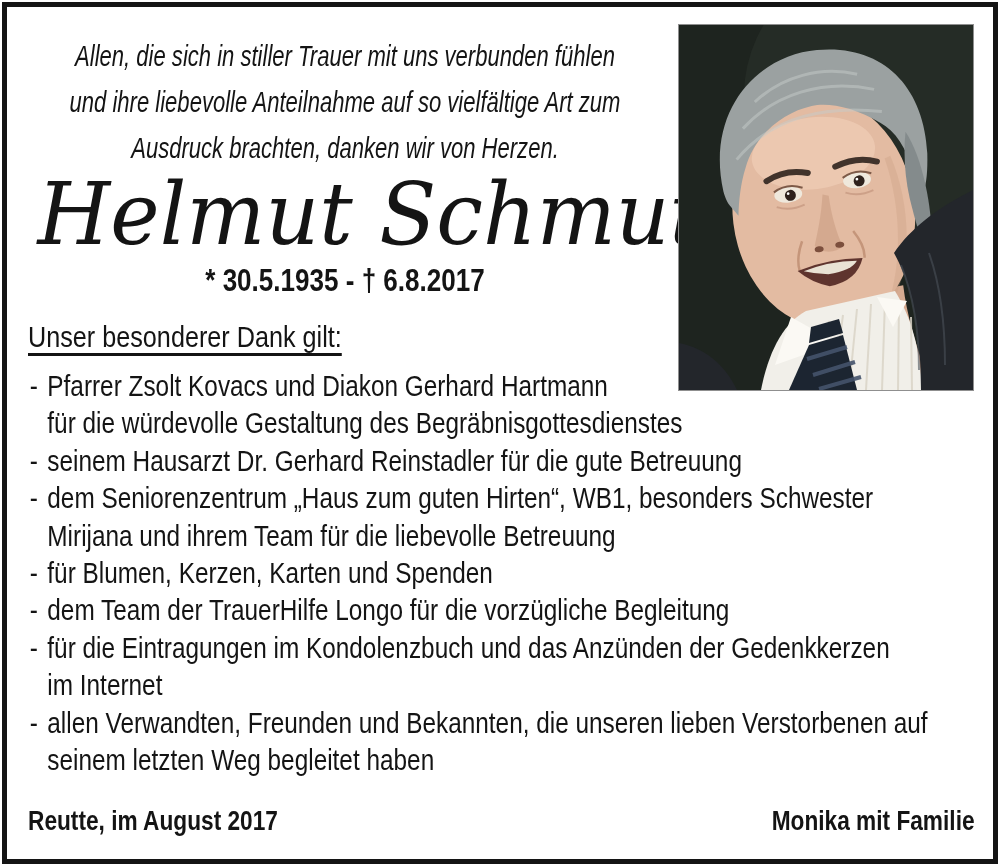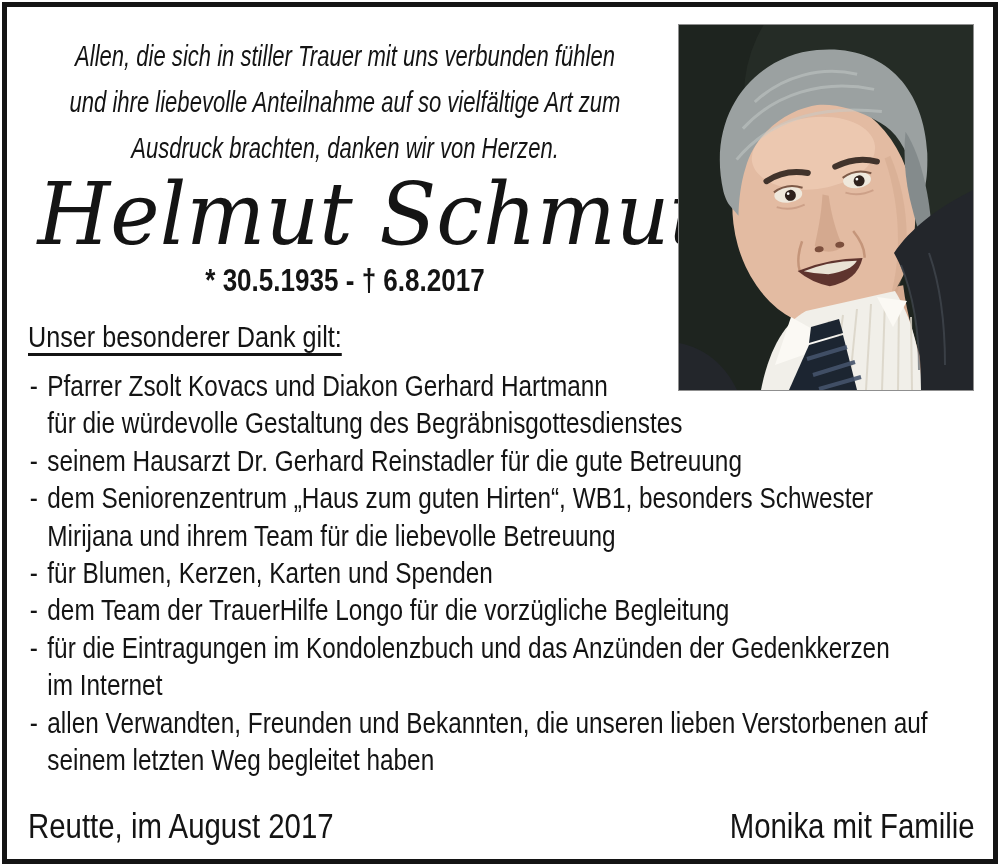--- a/index.html
+++ b/index.html
@@ -81,22 +81,22 @@
     transform-origin: 0 0;
   }
   .t-line { position: relative; padding-left: 23px; white-space: nowrap; }
   .t-line .dash { position: absolute; left: 2px; }
   .footer {
     position: absolute;
     top: 806px;
     left: 28px;
     right: 25px;
     height: 42px;
-    font-weight: normal;
-    font-size: 35px;
+    font-weight: bold;
+    font-size: 27px;
   }
   .f-left {
     position: absolute; left: 0; top: 0;
     transform: scaleX(0.84); transform-origin: 0 0; white-space: nowrap;
   }
   .f-right {
     position: absolute; right: 0; top: 0;
     transform: scaleX(0.84); transform-origin: 100% 0; white-space: nowrap;
   }
   .photo {

